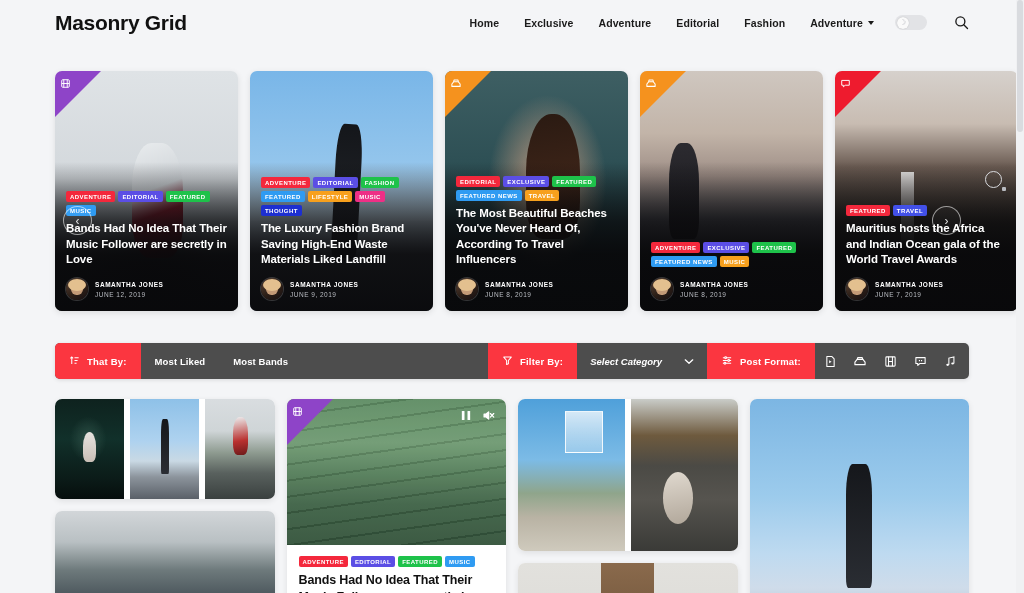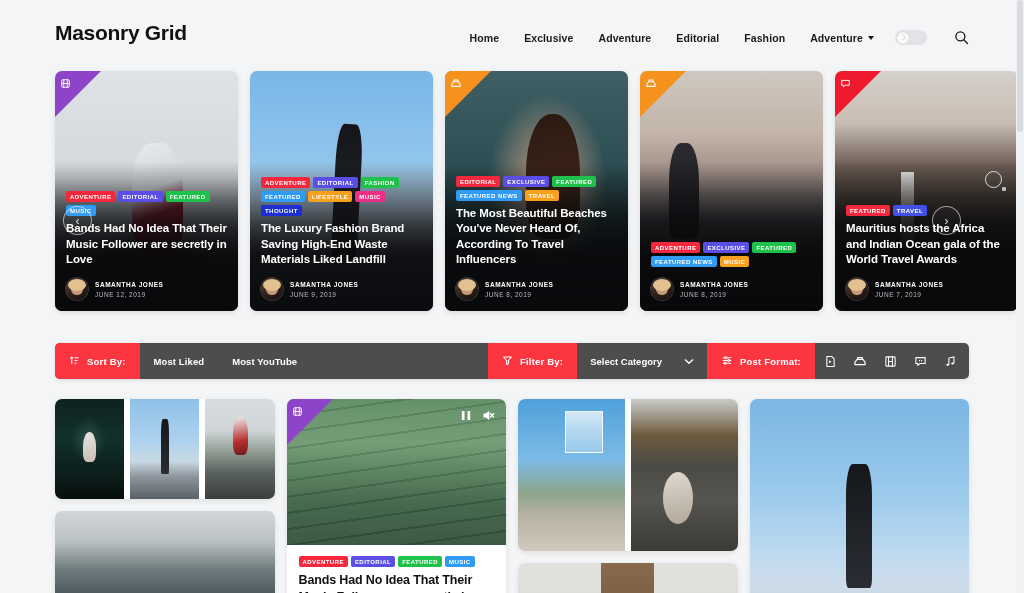--- a/index.html
+++ b/index.html
@@ -13,21 +13,21 @@
   .page {
     position: relative;
     width: 1024px; height: 593px;
     background: #f4f5f7;
     overflow: hidden;
   }
 
   
   .header {
     height: 45px;
-    display: flex; align-items: flex-end;
+    display: flex; align-items: center;
     padding: 0 55px 0 55px;
     background: #f4f5f7;
   }
   .brand {
     font-size: 21px; font-weight: bold; color: #111;
     letter-spacing: -0.3px;
   }
   .nav {
     margin-left: auto;
     display: flex; align-items: center; gap: 17px;
@@ -163,20 +163,21 @@
     display: flex; align-items: center;
     padding: 0 14px; color: #fff;
     font-size: 9.5px; font-weight: bold; cursor: pointer;
     letter-spacing: .1px;
   }
   .fb-spacer { flex: 1 1 auto; }
   .fb-select {
     display: flex; align-items: center; gap: 22px;
     padding: 0 13px; color: #fff; font-size: 9.5px; font-weight: bold;
     cursor: pointer;
+    font-style: italic;
   }
   .fb-icons { display: flex; align-items: center; gap: 0; padding-right: 4px; }
   .fb-icon {
     width: 30px; height: 36px; display: flex;
     align-items: center; justify-content: center;
     color: #fff; cursor: pointer;
   }
 
   
   .masonry {
@@ -522,24 +523,24 @@
     <div class="fb-red">
       <span>
         <svg width="11" height="11" viewBox="0 0 16 16" fill="none" stroke="#fff" stroke-width="1.5">
           <line x1="4" y1="13" x2="4" y2="3"></line>
             <path d="M2 5l2-2 2 2"></path>
           <line x1="8" y1="4" x2="14" y2="4"></line>
             <line x1="8" y1="8" x2="12.5" y2="8"></line>
             <line x1="8" y1="12" x2="11" y2="12"></line>
         </svg>
       </span>
-      <span>Sort By:</span>
+      <span>That By:</span>
     </div>
     <div class="fb-opt">Most Liked</div>
-    <div class="fb-opt">Most YouTube</div>
+    <div class="fb-opt">Most Bands</div>
     <div class="fb-spacer"></div>
     <div class="fb-red">
       <span>
         <svg width="11" height="11" viewBox="0 0 16 16" fill="none" stroke="#fff" stroke-width="1.5">
           <path d="M2.5 3h11l-4.2 5v4.6L6.7 13.8V8z" stroke-linejoin="round"></path>
         </svg>
       </span>
       <span>Filter By:</span>
     </div>
     <div class="fb-select">

